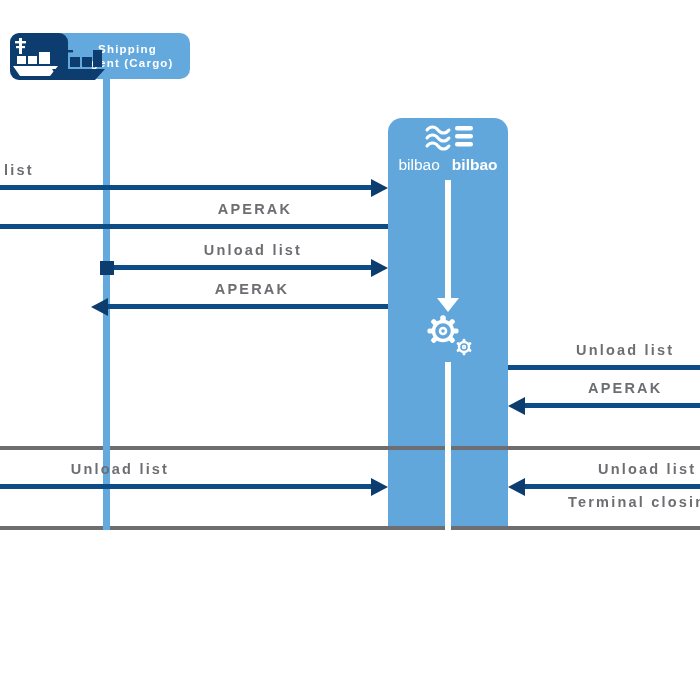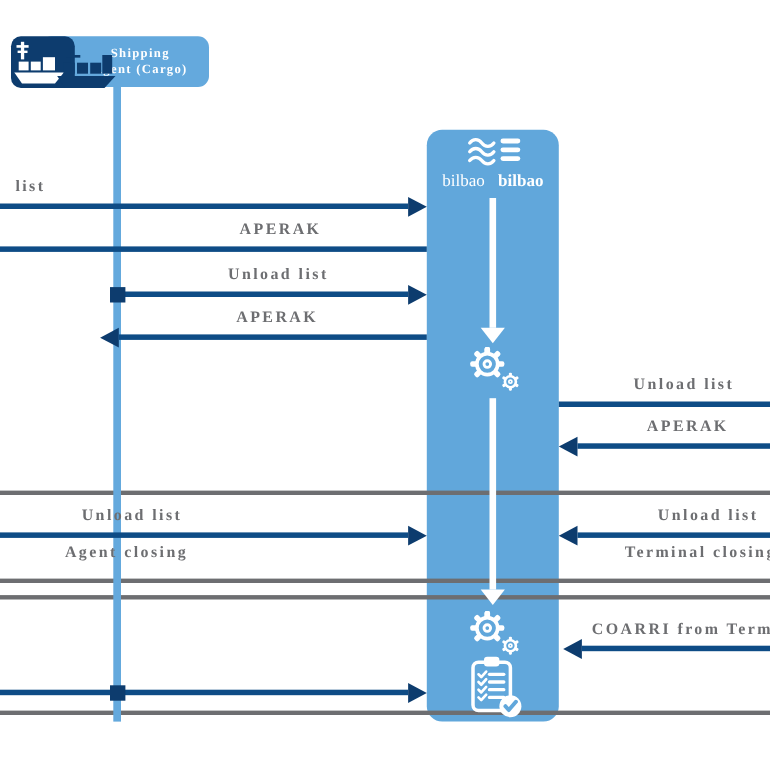--- a/index.html
+++ b/index.html
@@ -1,18 +1,18 @@
 <!DOCTYPE html>
 <html><head>
 <meta charset="utf-8">
 <style>
   html,body{margin:0;padding:0;}
   #canvas{
-    position:relative;width:700px;height:700px;background:#ffffff;
-    overflow:hidden;font-family:Liberation Serif, serif;
+    position:relative;width:700px;height:530px;background:#ffffff;
+    overflow:hidden;font-family:Liberation Sans, sans-serif;
   }
   
   .gray-line{position:absolute;left:0;width:700px;height:4px;background:#6d6e71;z-index:2;}
   .lifeline{position:absolute;left:103px;top:79px;width:7px;height:577px;background:#64a9dd;z-index:3;}
   .platform-box{position:absolute;left:388px;top:118px;width:120px;height:538px;background:#61a7db;border-radius:14px;z-index:1;}
   .box-content{position:absolute;z-index:4;}
   
   .actor-label-box{position:absolute;left:37px;top:33px;width:153px;height:46px;background:#64a9dd;border-radius:10px;z-index:5;
     display:flex;flex-direction:column;align-items:center;justify-content:center;padding-left:28px;box-sizing:border-box;}
   .actor-label-box span{color:#fff;font-size:11.5px;font-weight:bold;letter-spacing:1.2px;line-height:14px;white-space:nowrap;}
@@ -166,40 +166,39 @@
         <line x1="21" y1="19" x2="34" y2="19"></line>
         <line x1="21" y1="26" x2="34" y2="26"></line>
         <line x1="21" y1="33" x2="34" y2="33"></line>
         <line x1="21" y1="40" x2="34" y2="40"></line>
       </g>
       <circle cx="40" cy="48" r="10" fill="#ffffff"></circle>
       <path d="M35.5,48 l3,3.5 l6.5,-7.5" stroke="#61a7db" stroke-width="3.6" fill="none" stroke-linecap="round" stroke-linejoin="round"></path>
     </svg>
   </div>
 
-  <div class="msg-label" style="left:14px;top:162px">list</div>
+  <div class="msg-label" style="left:4px;top:162px">list</div>
   <div class="mline" style="left:0;top:185px;width:371px"></div>
   <div class="head-r" style="left:371px;top:179px"></div>
 
   <div class="msg-label center" style="left:255px;top:201px">APERAK</div>
   <div class="mline" style="left:0;top:224px;width:388px"></div>
 
   <div class="msg-label center" style="left:253px;top:242px">Unload list</div>
   <div class="node-sq" style="left:100px;top:261px"></div>
   <div class="mline" style="left:106px;top:265px;width:265px"></div>
   <div class="head-r" style="left:371px;top:259px"></div>
 
   <div class="msg-label center" style="left:252px;top:281px">APERAK</div>
   <div class="head-l" style="left:91px;top:298px"></div>
   <div class="mline" style="left:108px;top:304px;width:280px"></div>
 
   <div class="msg-label center" style="left:120px;top:461px">Unload list</div>
   <div class="mline" style="left:0;top:484px;width:371px"></div>
   <div class="head-r" style="left:371px;top:478px"></div>
-  <div class="msg-label center" style="left:115px;top:494px">Agent closing</div>
 
   <div class="node-sq" style="left:100px;top:623px"></div>
   <div class="mline" style="left:0;top:627px;width:371px"></div>
   <div class="head-r" style="left:371px;top:621px"></div>
 
   <div class="msg-label" style="left:576px;top:342px">Unload list</div>
   <div class="mline" style="left:508px;top:365px;width:192px"></div>
 
   <div class="msg-label" style="left:588px;top:380px">APERAK</div>
   <div class="head-l" style="left:508px;top:397px"></div>

